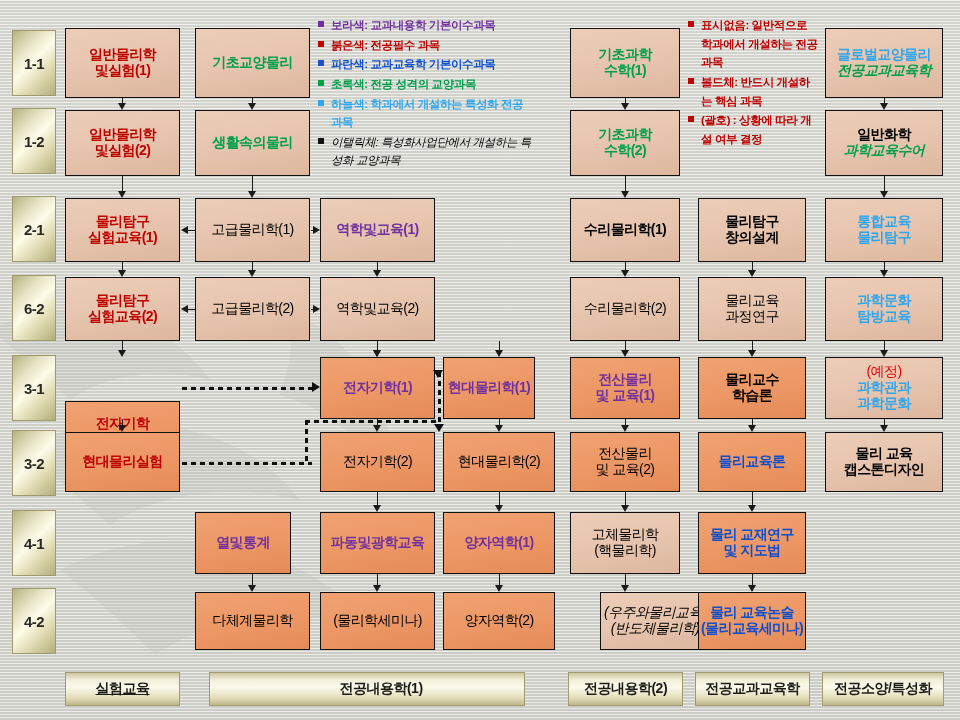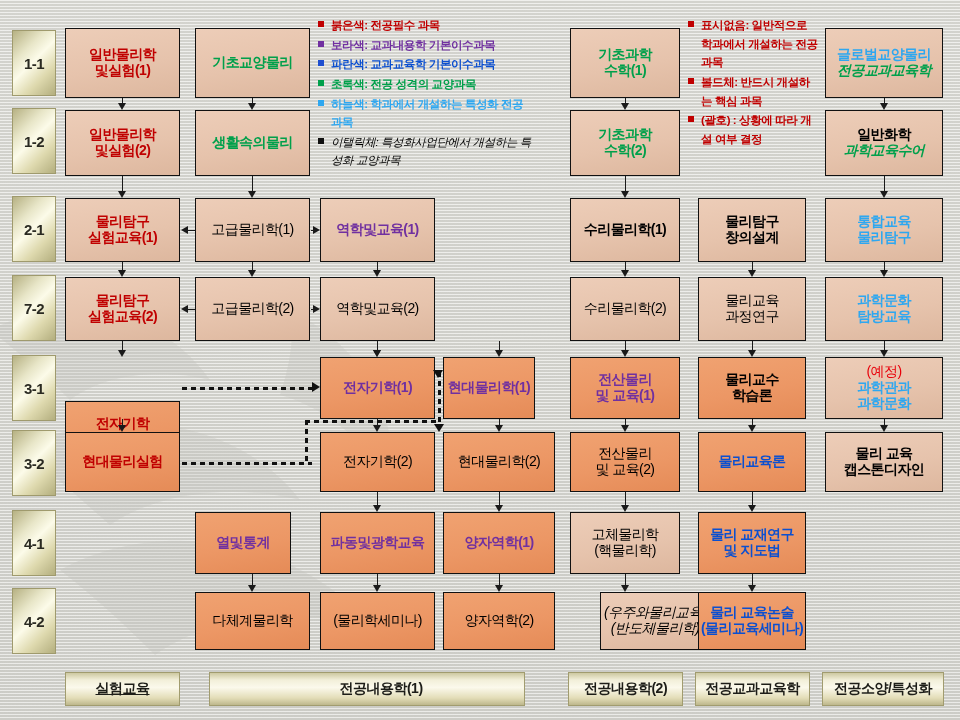--- a/index.html
+++ b/index.html
@@ -117,21 +117,21 @@
     <path d="M100 320 C200 265 340 290 410 375 C340 358 250 365 195 405 C160 370 132 345 100 320 Z"></path>
     <path d="M330 60 C400 95 440 160 430 230 C405 190 360 155 320 145 C330 115 335 85 330 60 Z"></path>
     <circle cx="250" cy="215" r="22"></circle>
   </g>
 </svg>
 
 <div id="semesters">
     <div class="abs sem" style="left: 12px; top: 30px;">1-1</div>
     <div class="abs sem" style="left: 12px; top: 108px;">1-2</div>
     <div class="abs sem" style="left: 12px; top: 196px;">2-1</div>
-    <div class="abs sem" style="left: 12px; top: 275px;">7-2</div>
+    <div class="abs sem" style="left: 12px; top: 275px;">6-2</div>
     <div class="abs sem" style="left: 12px; top: 355px;">3-1</div>
     <div class="abs sem" style="left: 12px; top: 430px;">3-2</div>
     <div class="abs sem" style="left: 12px; top: 510px;">4-1</div>
     <div class="abs sem" style="left: 12px; top: 588px;">4-2</div>
   </div>
 <div id="courses">
     <div class="abs box light" style="left: 65px; top: 28px; width: 115px; height: 70px;">
       <div>
         <span class="c-red">일반물리학</span>
         <span class="c-red">및실험(1)</span>
@@ -451,26 +451,26 @@
     <div class="dot-h" style="left: 182px; top: 462px; width: 130px;"></div>
     <div class="dot-v" style="left: 305px; top: 420px; height: 45px;"></div>
     <div class="dot-h" style="left: 305px; top: 420px; width: 133px;"></div>
     <div class="dot-head-d" style="left: 434px; top: 424px;"></div>
     <div class="dot-v" style="left: 438px; top: 372px; height: 50px;"></div>
     <div class="dot-head-d" style="left: 433px; top: 370px;"></div>
   </div>
 
 <div class="legend" id="legend-left" style="left:318px;top:16px;width:235px;">
     <div class="lrow">
+      <span class="bullet b-purple"></span>
+      <span class="ltext c-purple">보라색: 교과내용학 기본이수과목</span>
+    </div>
+    <div class="lrow">
       <span class="bullet b-red"></span>
       <span class="ltext c-red">붉은색: 전공필수 과목</span>
-    </div>
-    <div class="lrow">
-      <span class="bullet b-purple"></span>
-      <span class="ltext c-purple">보라색: 교과내용학 기본이수과목</span>
     </div>
     <div class="lrow">
       <span class="bullet b-blue"></span>
       <span class="ltext c-blue">파란색: 교과교육학 기본이수과목</span>
     </div>
     <div class="lrow">
       <span class="bullet b-green"></span>
       <span class="ltext c-green">초록색: 전공 성격의 교양과목</span>
     </div>
     <div class="lrow">

